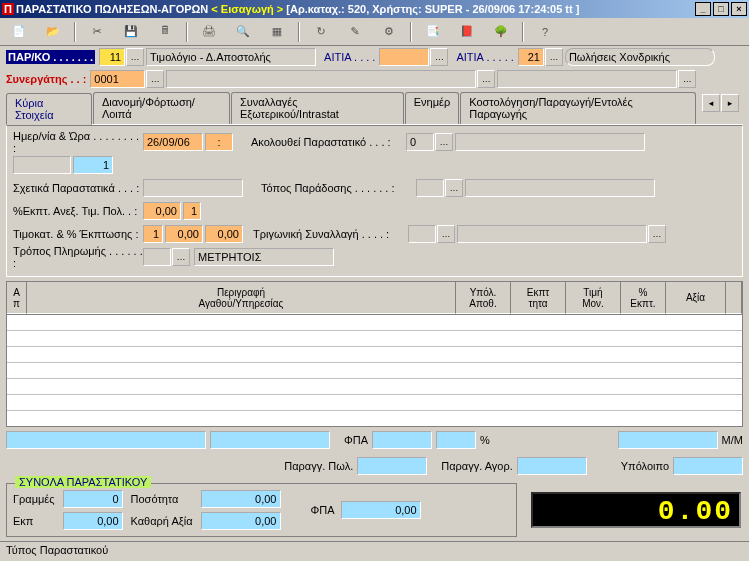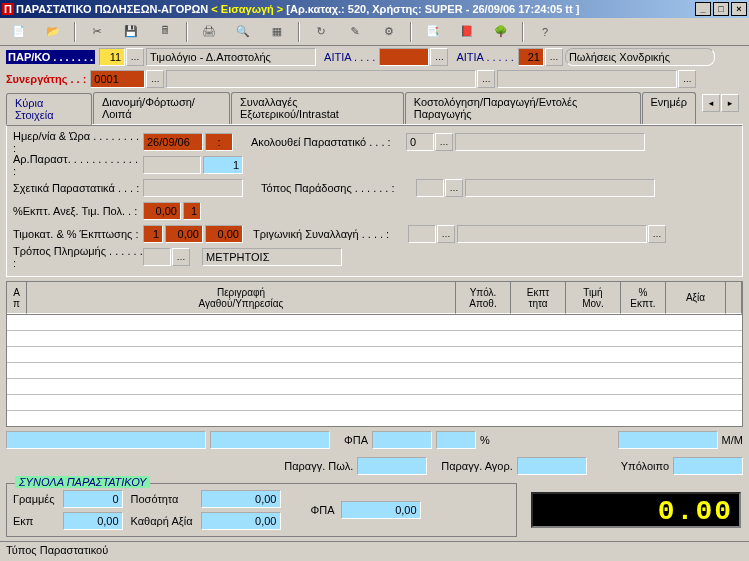--- a/index.html
+++ b/index.html
@@ -7,39 +7,39 @@
 .titlebar { background: linear-gradient(to right, #0a246a, #a6caf0); color: #fff; height: 18px; display: flex; align-items: center; padding: 0 2px; font-weight: bold; }
 .titlebar .title-text { flex: 1; white-space: nowrap; overflow: hidden; }
 .titlebar .title-red { background: #c00; color: #fff; padding: 0 2px; margin-right: 2px; }
 .titlebar .tbtn { width: 16px; height: 14px; background: #d4d0c8; border: 1px solid #000; margin-left: 2px; display: flex; align-items: center; justify-content: center; color: #000; font-size: 9px; font-weight: bold; cursor: pointer; }
 .toolbar { background: #d4d0c8; height: 28px; border-bottom: 1px solid #808080; display: flex; align-items: center; padding: 2px; }
 .toolbar .tbutton { width: 26px; height: 22px; margin: 0 4px; display: flex; align-items: center; justify-content: center; color: #555; cursor: pointer; }
 .toolbar .sep { width: 2px; height: 20px; border-left: 1px solid #808080; border-right: 1px solid #fff; margin: 0 4px; }
 .row { display: flex; align-items: center; padding: 2px 6px; }
 .field-label { color: #000080; margin-right: 4px; white-space: nowrap; }
 .field-label.bold { font-weight: bold; background: #000080; color: #fff; padding: 1px 2px; }
-.inp { border: 1px inset #fff; background: #c2410c; height: 18px; padding: 1px 3px; }
+.inp { border: 1px inset #fff; background: #fdba74; height: 18px; padding: 1px 3px; }
 .inp.readonly { background: #d4d0c8; }
 .inp.highlight { background: #9fdfff; }
 .minibtn { width: 18px; height: 18px; border: 1px outset #fff; background: #d4d0c8; display: inline-flex; align-items: center; justify-content: center; cursor: pointer; font-size: 9px; margin-left: 1px; }
 .tabs { display: flex; border-bottom: 1px solid #fff; margin: 2px 6px 0 6px; }
 .tab { padding: 3px 8px; border: 1px solid #808080; border-bottom: none; background: #d4d0c8; margin-right: 1px; cursor: pointer; color: #000; border-radius: 3px 3px 0 0; }
 .tab.active { background: #d4d0c8; border-bottom: 1px solid #d4d0c8; position: relative; top: 1px; color: #000080; }
 .tab-body { border: 1px solid #fff; border-top: 1px solid #808080; margin: 0 6px; padding: 6px; background: #d4d0c8; }
 .form-row { display: flex; align-items: center; margin-bottom: 3px; height: 20px; }
 .form-row .lbl { width: 130px; color: #000; }
 .grid { margin: 4px 6px 0 6px; }
 .grid-header { display: flex; background: #d4d0c8; border: 1px solid #808080; }
 .gh { border-right: 1px solid #808080; border-bottom: 1px solid #fff; padding: 2px 4px; text-align: center; height: 32px; display: flex; align-items: center; justify-content: center; background: #d4d0c8; font-size: 10px; }
 .grid-body { background: #fff; height: 112px; border: 1px solid #808080; border-top: none; overflow-y: scroll; }
 .grid-row { display: flex; height: 16px; border-bottom: 1px solid #c0c0c0; }
 .summary-row { display: flex; align-items: center; padding: 4px 6px; gap: 4px; }
 .sum-inp { border: 1px inset #fff; background: #9fdfff; height: 18px; padding: 1px 3px; }
 .totals-group { border: 1px solid #808080; margin: 4px 6px; padding: 6px; position: relative; display: flex; align-items: center; }
-.totals-group .legend { position: absolute; top: -8px; left: 8px; background: #86efac; padding: 0 4px; color: #000080; font-style: italic; }
+.totals-group .legend { position: absolute; top: -8px; left: 8px; background: #bef264; padding: 0 4px; color: #000080; }
 .lcd { background: #000; color: #ff0; font-family: 'Courier New', monospace; font-size: 28px; font-weight: bold; width: 210px; height: 36px; text-align: right; padding: 2px 6px; letter-spacing: 2px; border: 2px inset #808080; }
 .statusbar { border-top: 1px solid #808080; background: #d4d0c8; padding: 2px 6px; height: 18px; }
 .tab-arrows { display:flex; padding:2px 4px; }
 </style>
 </head>
 <body>
 
 <div class="titlebar">
   <span class="title-red">Π</span>
   <span class="title-text">
@@ -96,40 +96,39 @@
   <input class="inp readonly" style="width: 310px; margin-left: 2px;">
   <span class="minibtn">…</span>
   <input class="inp readonly" style="width: 180px; margin-left: 2px;">
   <span class="minibtn">…</span>
 </div>
 
 <div class="tabs">
   <div class="tab active">Κύρια Στοιχεία</div>
   <div class="tab">Διανομή/Φόρτωση/Λοιπά</div>
   <div class="tab">Συναλλαγές Εξωτερικού/Intrastat</div>
+  <div class="tab">Ενημέρ</div>
   <div class="tab">Κοστολόγηση/Παραγωγή/Εντολές Παραγωγής</div>
-  <div class="tab">Ενημέρ</div>
   <div class="tab-arrows">
     <span class="minibtn">◂</span>
     <span class="minibtn">▸</span>
   </div>
 </div>
 
 <div class="tab-body">
   <div class="form-row">
     <span class="lbl">Ημερ/νία &amp; Ώρα . . . . . . . . :</span>
     <input class="inp" style="width: 60px;" value="26/09/06">
     <input class="inp" style="width: 28px; margin-left: 2px; text-align: center;" value=":">
     <span class="lbl" style="width:155px;margin-left:18px;">Ακολουθεί Παραστατικό . . .  :</span>
     <input class="inp readonly" style="width: 28px;" value="0">
     <span class="minibtn">…</span>
     <input class="inp readonly" style="width: 190px; margin-left: 2px;">
   </div>
   <div class="form-row">
-    <span class="lbl">Αρ.Παραστ. . . . . . . . . . . . :</span>
     <input class="inp readonly" style="width: 58px;">
     <input class="inp highlight" style="width: 40px; text-align: right; margin-left: 2px;" value="1">
   </div>
   <div class="form-row">
     <span class="lbl">Σχετικά Παραστατικά . . .  :</span>
     <input class="inp readonly" style="width: 100px;">
     <span class="lbl" style="width:155px;margin-left:18px;">Τόπος Παράδοσης . . . . . . :</span>
     <input class="inp readonly" style="width: 28px;">
     <span class="minibtn">…</span>
     <input class="inp readonly" style="width: 190px; margin-left: 2px;">
@@ -147,21 +146,21 @@
     <span class="lbl" style="width:155px;margin-left:10px;">Τριγωνική Συναλλαγή . . . . :</span>
     <input class="inp readonly" style="width: 28px;">
     <span class="minibtn">…</span>
     <input class="inp readonly" style="width: 190px; margin-left: 2px;">
     <span class="minibtn">…</span>
   </div>
   <div class="form-row">
     <span class="lbl">Τρόπος Πληρωμής . . . . . . :</span>
     <input class="inp readonly" style="width: 28px;">
     <span class="minibtn">…</span>
-    <input class="inp readonly" style="width: 140px; margin-left: 12px;" value="ΜΕΤΡΗΤΟΙΣ">
+    <input class="inp readonly" style="width: 140px; margin-left: 4px;" value="ΜΕΤΡΗΤΟΙΣ">
   </div>
 </div>
 
 <div class="grid">
   <div class="grid-header">
     <div class="gh" style="width:20px;white-space:pre;">Α
 π</div>
     <div class="gh" style="flex:1;white-space:pre;">Περιγραφή
 Αγαθού/Υπηρεσίας</div>
     <div class="gh" style="width:55px;white-space:pre;">Υπόλ.

